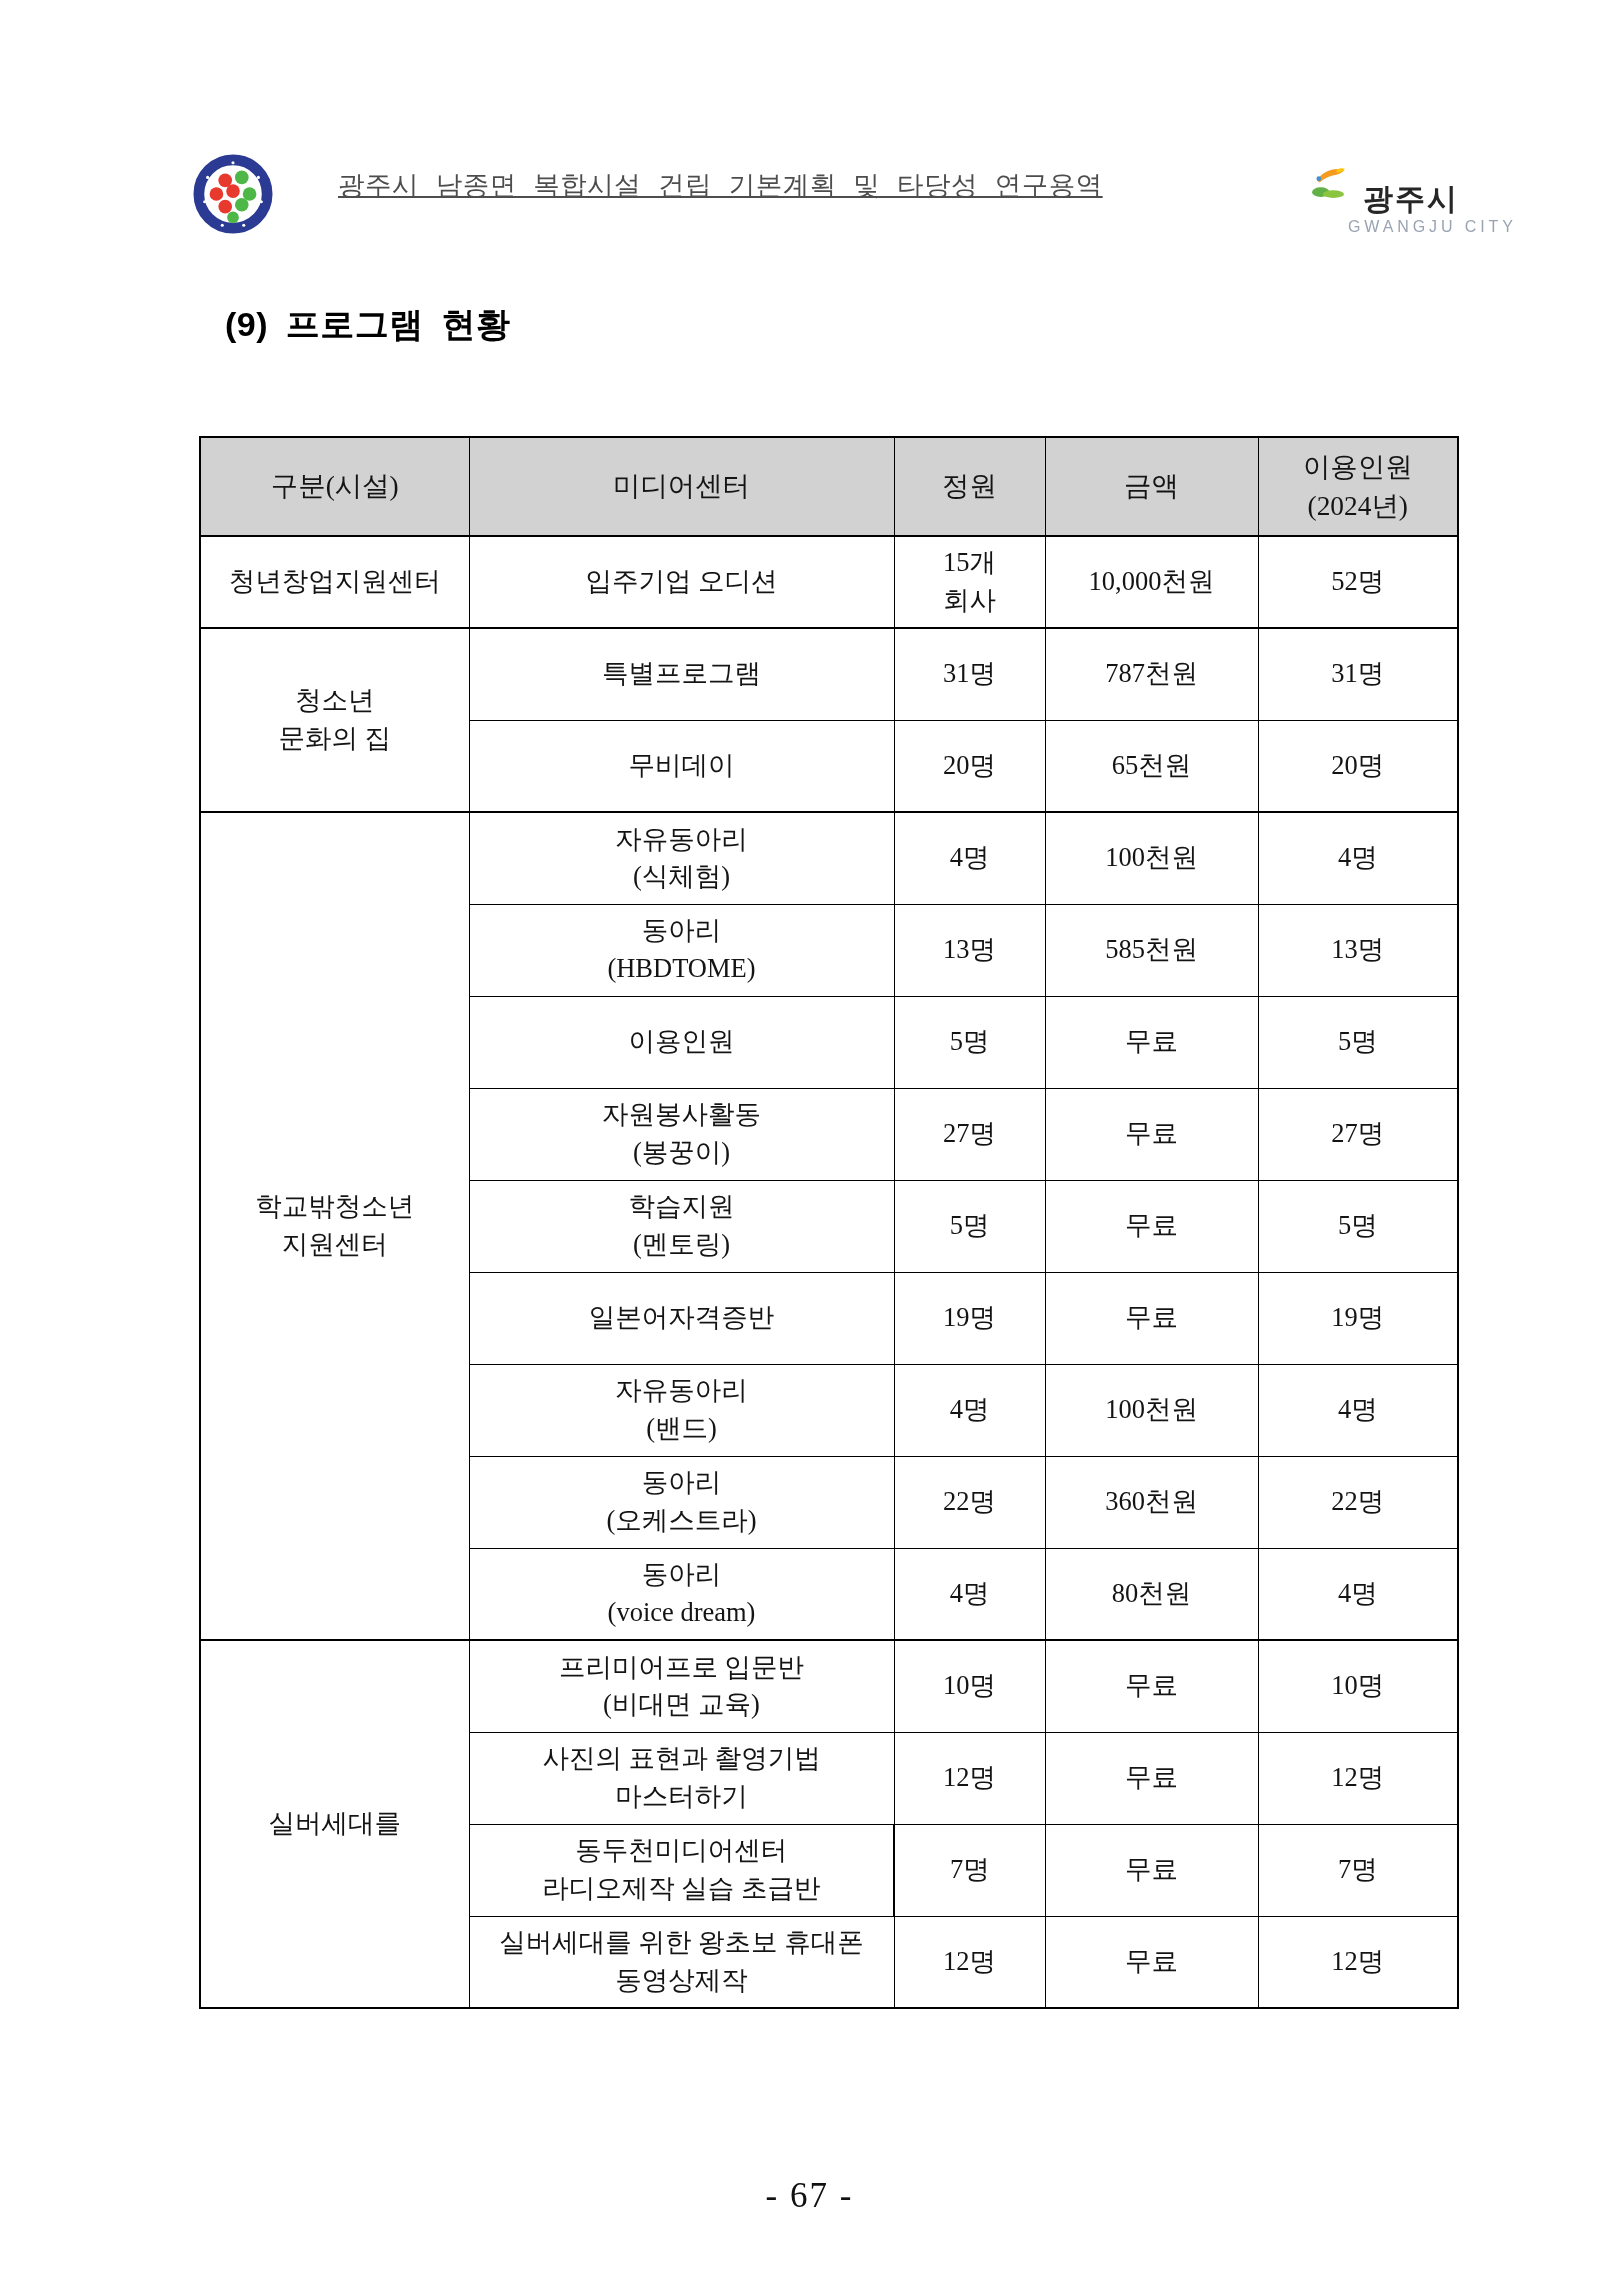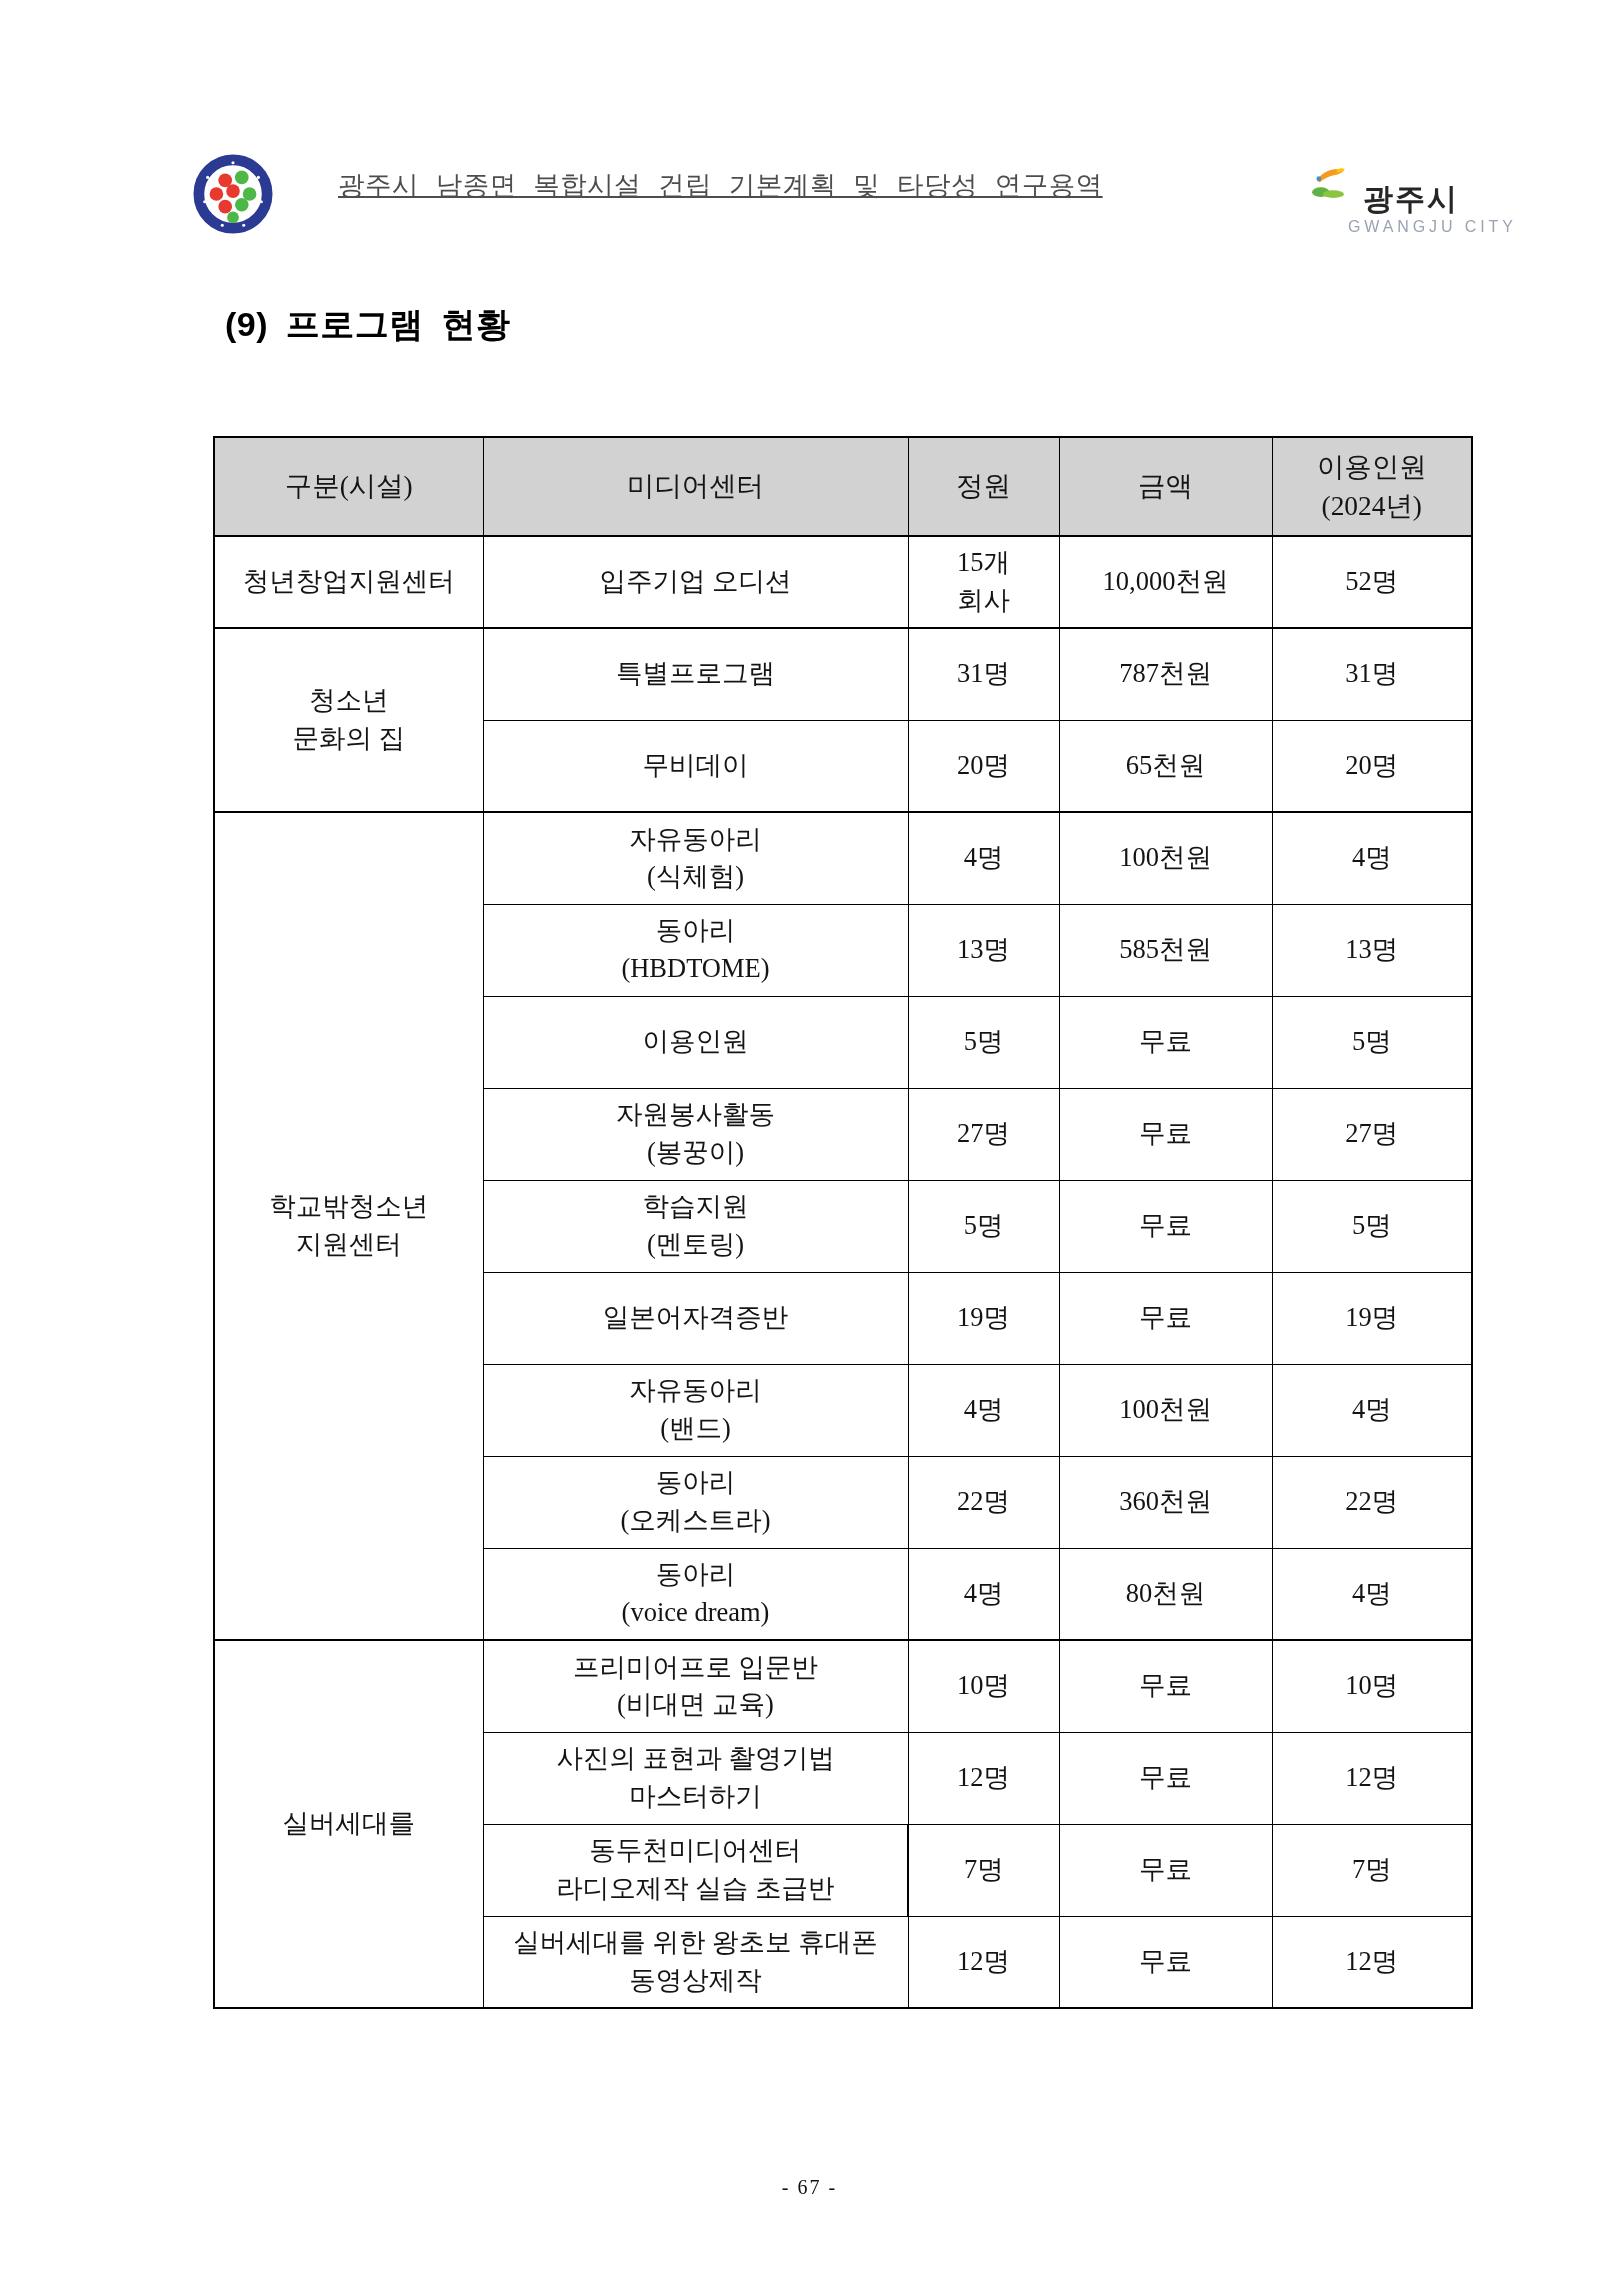--- a/index.html
+++ b/index.html
@@ -34,21 +34,21 @@
   
   .sec-title {
     position:absolute; left:225px; top:302px;
     font-family:"Liberation Sans","DejaVu Sans",sans-serif;
     font-weight:700; font-size:34px; color:#000; letter-spacing:0.5px; word-spacing:7.8px;
     white-space:nowrap;
   }
 
   
   table.tbl {
-    position:absolute; left:213px; top:436px; width:1258px;
+    position:absolute; left:199px; top:436px; width:1258px;
     border-collapse:collapse; table-layout:fixed;
     border:2.9px solid #000;
   }
   .tbl th, .tbl td {
     border:1.5px solid #000;
     text-align:center; vertical-align:middle;
     font-size:26.5px; color:#141414;
     white-space:pre-line; line-height:1.42;
     padding:2px 5.9px; overflow:hidden;
   }
@@ -56,21 +56,21 @@
     background:#d2d2d2; height:93px; font-size:27.4px; font-weight:400;
     border-bottom:2.5px solid #000;
   }
   .tbl tbody tr { height:92px; }
   .tbl tr.group-start td { border-top:2.5px solid #000; }
   .tbl td.thick-right { border-right:2.9px solid #000; }
 
   
   .footer {
     position:absolute; left:0; top:2176px; width:100%;
-    text-align:center; font-size:20px; color:#111; letter-spacing:2px;
+    text-align:center; font-size:35px; color:#111; letter-spacing:2px;
   }
 </style>
 </head>
 <body>
 
 <div class="seal">
   <svg width="80" height="82" viewBox="0 0 82 84">
     <circle cx="41" cy="42" r="35" fill="#ffffff" stroke="#2b3a92" stroke-width="11"></circle>
     <circle cx="41" cy="10" r="1.6" fill="#ffffff"></circle>
     <circle cx="15" cy="25" r="1.6" fill="#ffffff"></circle>

